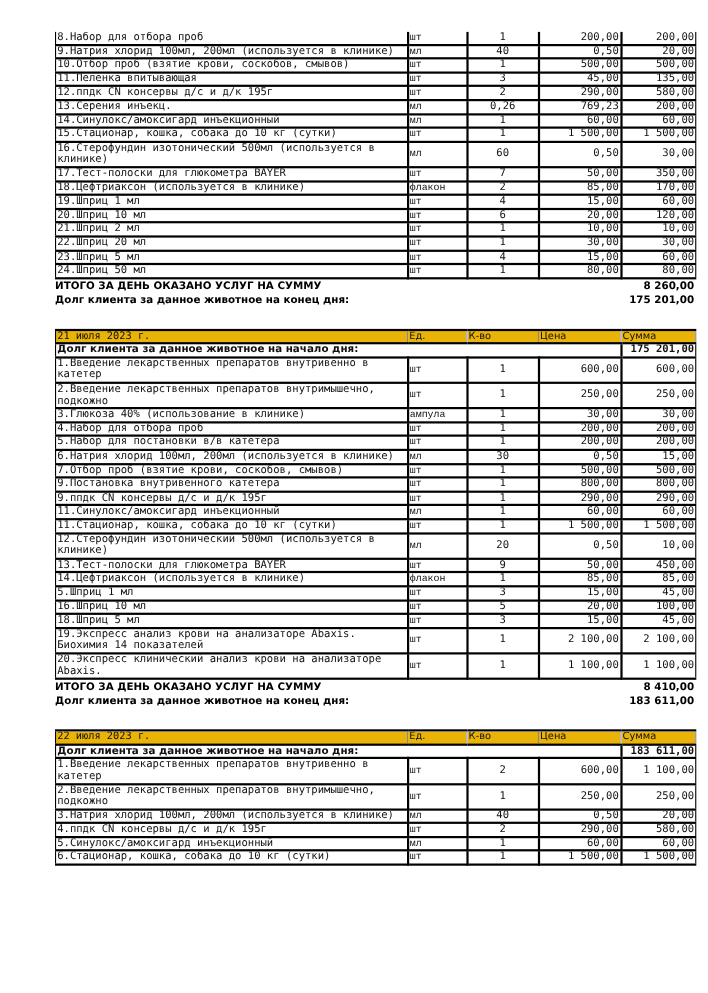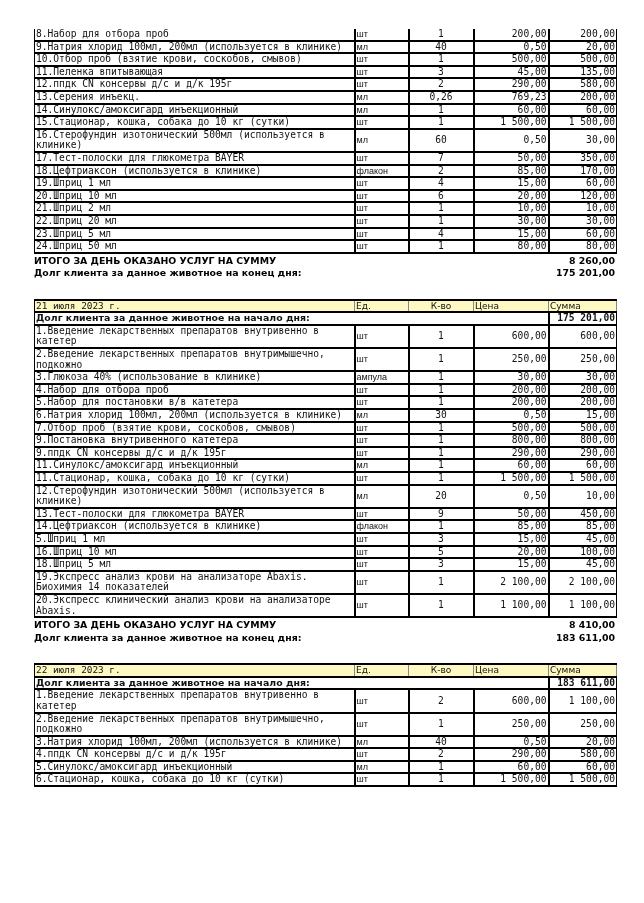--- a/index.html
+++ b/index.html
@@ -1,50 +1,50 @@
 <!DOCTYPE html>
 <html><head>
 <meta charset="utf-8">
 <style>
   html, body { margin: 0; padding: 0; background: #ffffff; }
   body { width: 644px; height: 903px; position: relative; overflow: hidden; }
-  .page { position: absolute; left: 34px; top: 29px; width: 582px; }
+  .page { position: absolute; left: 50px; top: 29px; width: 582px; }
   table.grid { border-collapse: collapse; width: 582px; table-layout: fixed; }
   table.grid col.c-name { width: 320px; }
   table.grid col.c-unit { width: 54px; }
   table.grid col.c-qty { width: 65px; }
   table.grid col.c-price { width: 75px; }
   table.grid col.c-sum { width: 68px; }
   table.grid td {
     font-family: "DejaVu Sans Mono", monospace;
     font-size: 9.6px;
     line-height: 10.6px;
     color: #111;
     padding: 0 1px;
     vertical-align: middle;
     border-left: 2px solid #000;
     border-right: 2px solid #000;
     border-bottom: 2px solid #000;
     overflow: hidden;
   }
   table.grid td.name { border-left: 1px solid #000; white-space: normal; }
-  table.grid td.unit { font-family: Liberation Sans, sans-serif; font-size: 9px; }
+  table.grid td.unit { font-family: Liberation Mono, monospace; font-size: 9px; }
   table.grid td.qty { text-align: center; }
   table.grid td.price, table.grid td.sum { text-align: right; }
   table.grid td.sum { border-right: 1px solid #000; }
   tr.hdr td {
-    background: #fef9c3;
+    background: #eab308;
     border-top: 2px solid #000;
     border-left: 1px solid #888;
     border-right: 1px solid #888;
     border-bottom: 2px solid #000;
     font-size: 9.4px;
   }
   tr.hdr td.h-unit, tr.hdr td.h-price, tr.hdr td.h-sum { text-align: left; font-family: "DejaVu Sans", sans-serif; font-size: 9px; }
-  tr.hdr td.h-qty { text-align: center; font-family: "DejaVu Sans", sans-serif; font-size: 9px; }
+  tr.hdr td.h-qty { text-align: left; font-family: "DejaVu Sans", sans-serif; font-size: 9px; }
   tr.debt td {
     font-family: "DejaVu Sans", sans-serif;
     font-weight: bold;
     font-size: 9.4px;
     border-left: 1px solid #000;
     border-right: 1px solid #000;
   }
   tr.debt td.debt-val { border-left: 2px solid #000; text-align: right; font-family: "DejaVu Sans Mono", monospace; font-size: 9.6px; }
   .totals { width: 582px; margin: 1px 0 0 0; }
   .tot-row {

